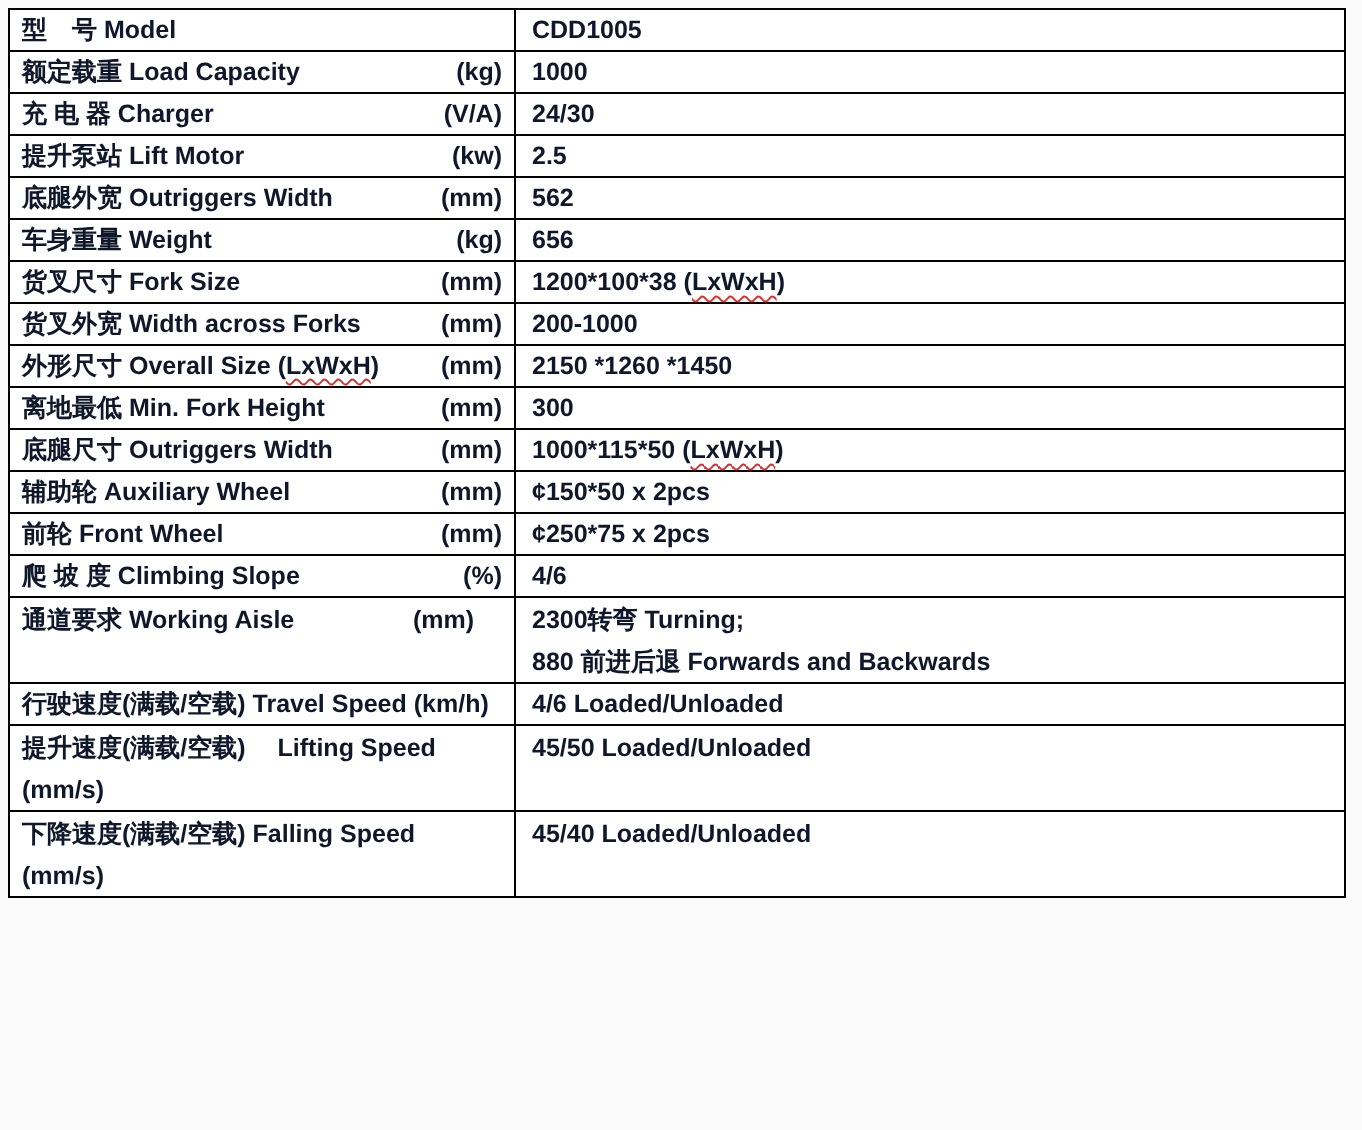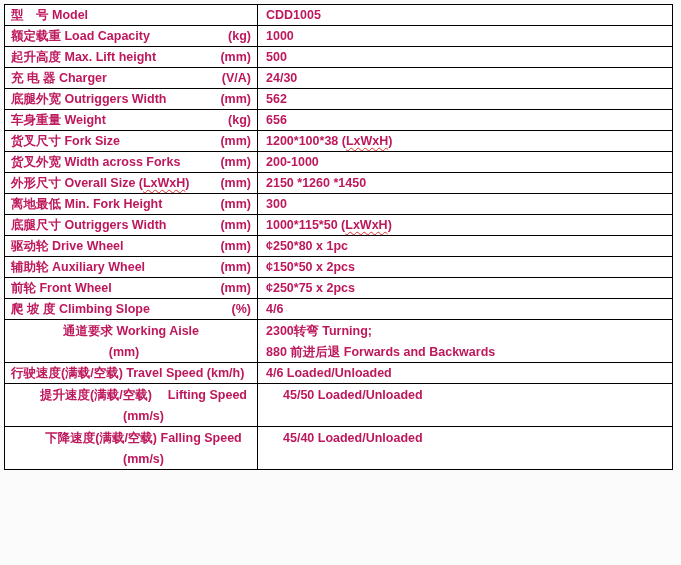--- a/index.html
+++ b/index.html
@@ -15,42 +15,42 @@
     position:absolute; left:4px; top:4px;
     width:668px;
     border-collapse:collapse;
     table-layout:fixed;
     background:#ffffff;
   }
   td {
     border:1px solid #000000;
     font-size:12.5px;
     font-weight:bold;
-    color:#be185d;
+    color:#0f172a;
     padding:0;
     vertical-align:middle;
   }
   col.c-left  { width:253px; }
   col.c-right { width:415px; }
   tr.rs  td { height:21px; }
   tr.rd42 td { height:42px; }
-  tr.rd43 td { height:43px;padding-left:25px; }
+  tr.rd43 td { height:43px; }
   .in {
     display:flex; justify-content:space-between; align-items:center;
     padding:0 6px; width:100%;
   }
   .lab  { white-space:nowrap; }
   .unit { white-space:nowrap; text-align:right; }
   .unit.inset { padding-right:14px; }
   .cv { padding-left:8px; white-space:nowrap; }
   td.top { vertical-align:top; padding-top:1px; }
   td.top .in  { line-height:20.5px; }
   td.cv.top   { padding-top:1px; }
   td.cv.top div { line-height:20.5px; }
-  td.cl.top .in { min-height:20.5px;flex-direction:column; }
+  td.cl.top .in { min-height:20.5px; }
   .sq {
     text-decoration:underline;
     text-decoration-style:wavy;
     text-decoration-color:#e02a2a;
     text-decoration-thickness:1px;
     text-underline-offset:2px;
   }
 </style>
 </head>
 <body>
@@ -76,41 +76,41 @@
       <tr class="rs">
         <td class="cl">
             <div class="in">
               <span class="lab">额定载重 Load Capacity</span>
               <span class="unit">(kg)</span>
             </div>
           </td>
         <td class="cv">1000</td>
       </tr>
 
-      <tr class="rs">
-        <td class="cl">
-            <div class="in">
-              <span class="lab">起升高度 Max. Lift height</span>
-              <span class="unit">(mm)</span>
-            </div>
-          </td>
-        <td class="cv">500</td>
-      </tr>
 
 
       <tr class="rs">
         <td class="cl">
             <div class="in">
               <span class="lab">充 电 器 Charger</span>
               <span class="unit">(V/A)</span>
             </div>
           </td>
         <td class="cv">24/30</td>
       </tr>
 
+      <tr class="rs">
+        <td class="cl">
+            <div class="in">
+              <span class="lab">提升泵站 Lift Motor</span>
+              <span class="unit">(kw)</span>
+            </div>
+          </td>
+        <td class="cv">2.5</td>
+      </tr>
 
 
       <tr class="rs">
         <td class="cl">
             <div class="in">
               <span class="lab">底腿外宽 Outriggers Width</span>
               <span class="unit">(mm)</span>
             </div>
           </td>
         <td class="cv">562</td>
@@ -169,29 +169,20 @@
       <tr class="rs">
         <td class="cl">
             <div class="in">
               <span class="lab">底腿尺寸  Outriggers Width</span>
               <span class="unit">(mm)</span>
             </div>
           </td>
         <td class="cv"><span>1000*115*50 (</span><span class="sq">LxWxH</span><span>)</span></td>
       </tr>
 
-      <tr class="rs">
-        <td class="cl">
-            <div class="in">
-              <span class="lab">驱动轮  Drive Wheel</span>
-              <span class="unit">(mm)</span>
-            </div>
-          </td>
-        <td class="cv">¢250*80 x 1pc</td>
-      </tr>
 
       <tr class="rs">
         <td class="cl">
             <div class="in">
               <span class="lab">辅助轮 Auxiliary Wheel</span>
               <span class="unit">(mm)</span>
             </div>
           </td>
         <td class="cv">¢150*50 x 2pcs</td>
       </tr>

